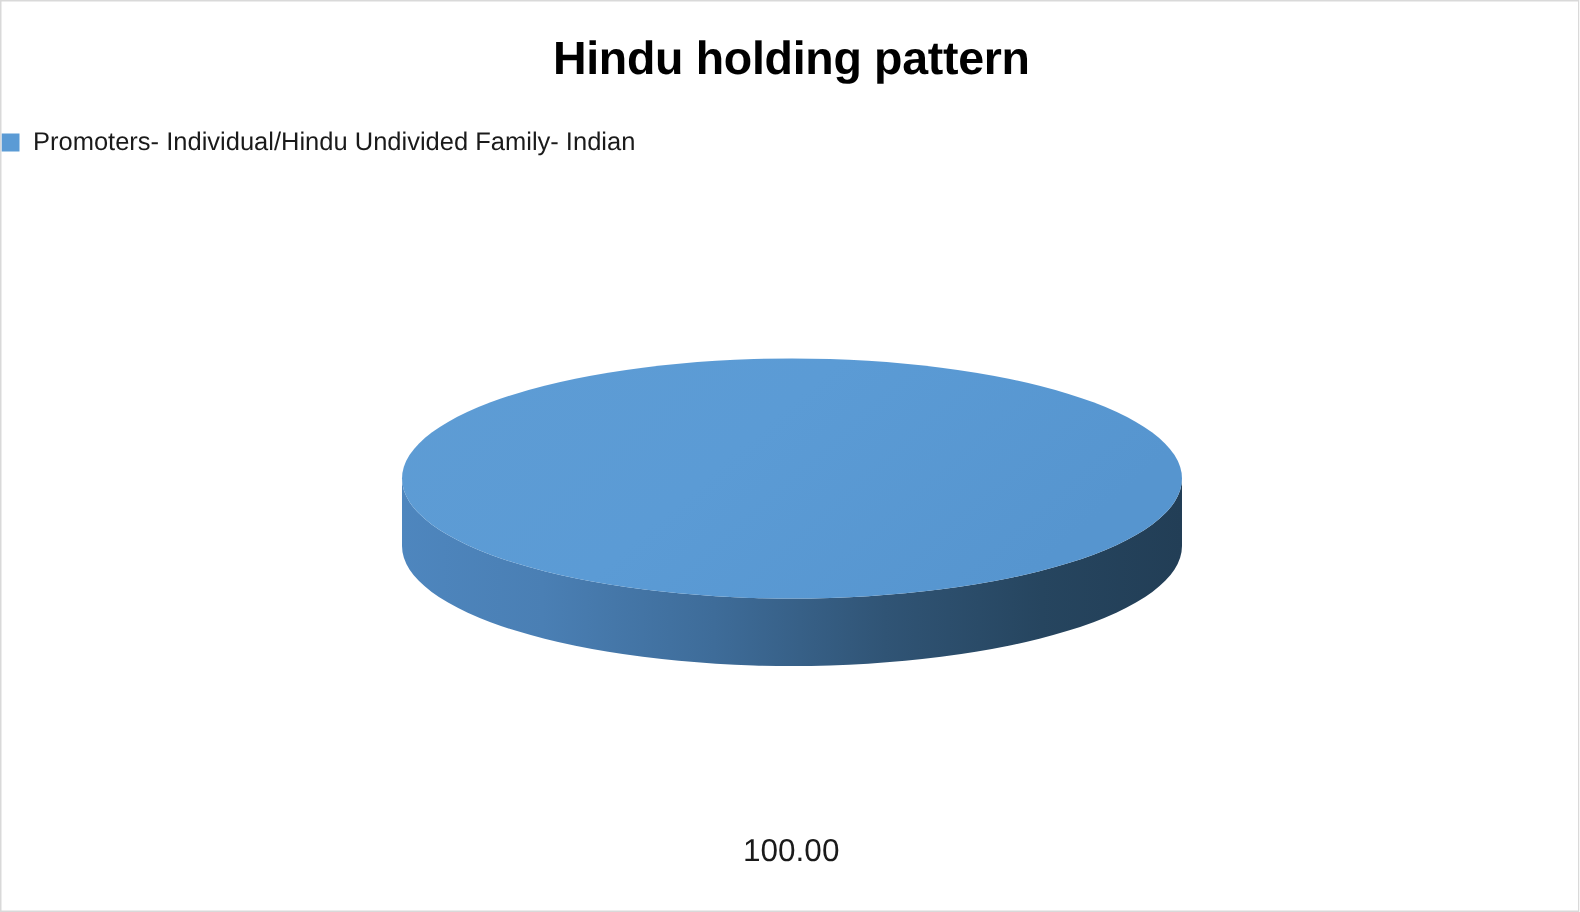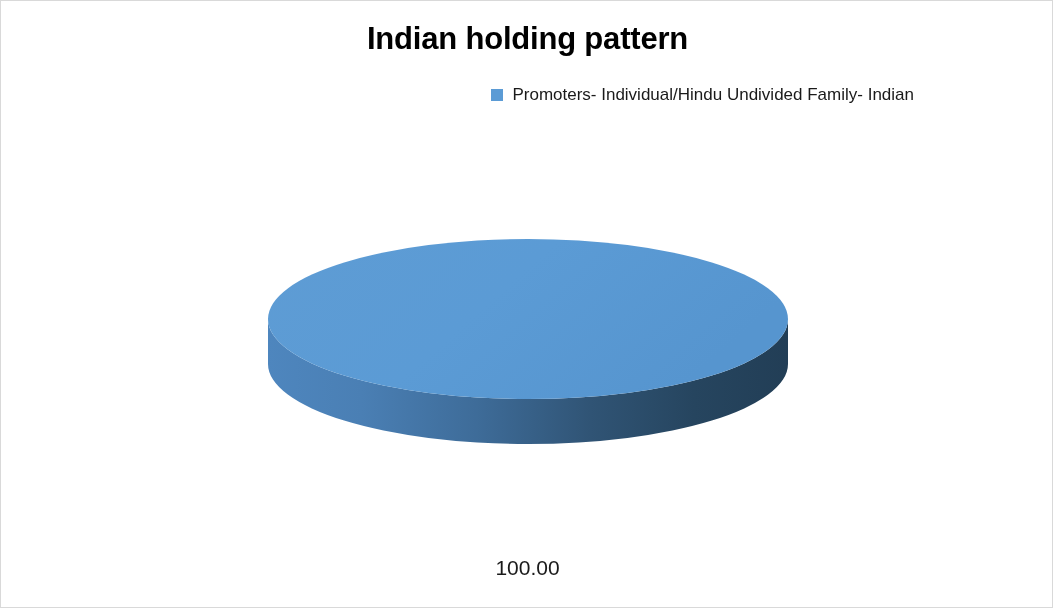--- a/index.html
+++ b/index.html
@@ -36,24 +36,23 @@
     white-space: nowrap;
   }
 
   
   #chart-legend {
     position: absolute;
     left: 0;
     top: 85px;
     width: 889px;
     display: flex;
-    justify-content: flex-end;
+    justify-content: flex-start;
     align-items: center;
     gap: 0px;
-    margin-left: 24px;
   }
   .legend-entry {
     display: flex;
     align-items: center;
   }
   .legend-swatch {
     width: 12px;
     height: 12px;
     background: #5B9BD5;
     margin-right: 9px;
@@ -90,21 +89,21 @@
     color: #1a1a1a;
     line-height: 20px;
     white-space: nowrap;
   }
 </style>
 </head>
 <body>
 
 <div id="chart-frame">
 
-  <div id="chart-title">Indian holding pattern</div>
+  <div id="chart-title">Hindu holding pattern</div>
 
   <div id="chart-legend">
     <div class="legend-entry">
       <span class="legend-swatch" style="background: rgb(91, 155, 213);"></span>
       <span class="legend-label">Promoters- Individual/Hindu Undivided Family- Indian</span>
     </div>
   </div>
 
   <div id="pie-wrap">
     <svg id="pie-svg" width="1053" height="608" viewBox="0 0 1053 608">

